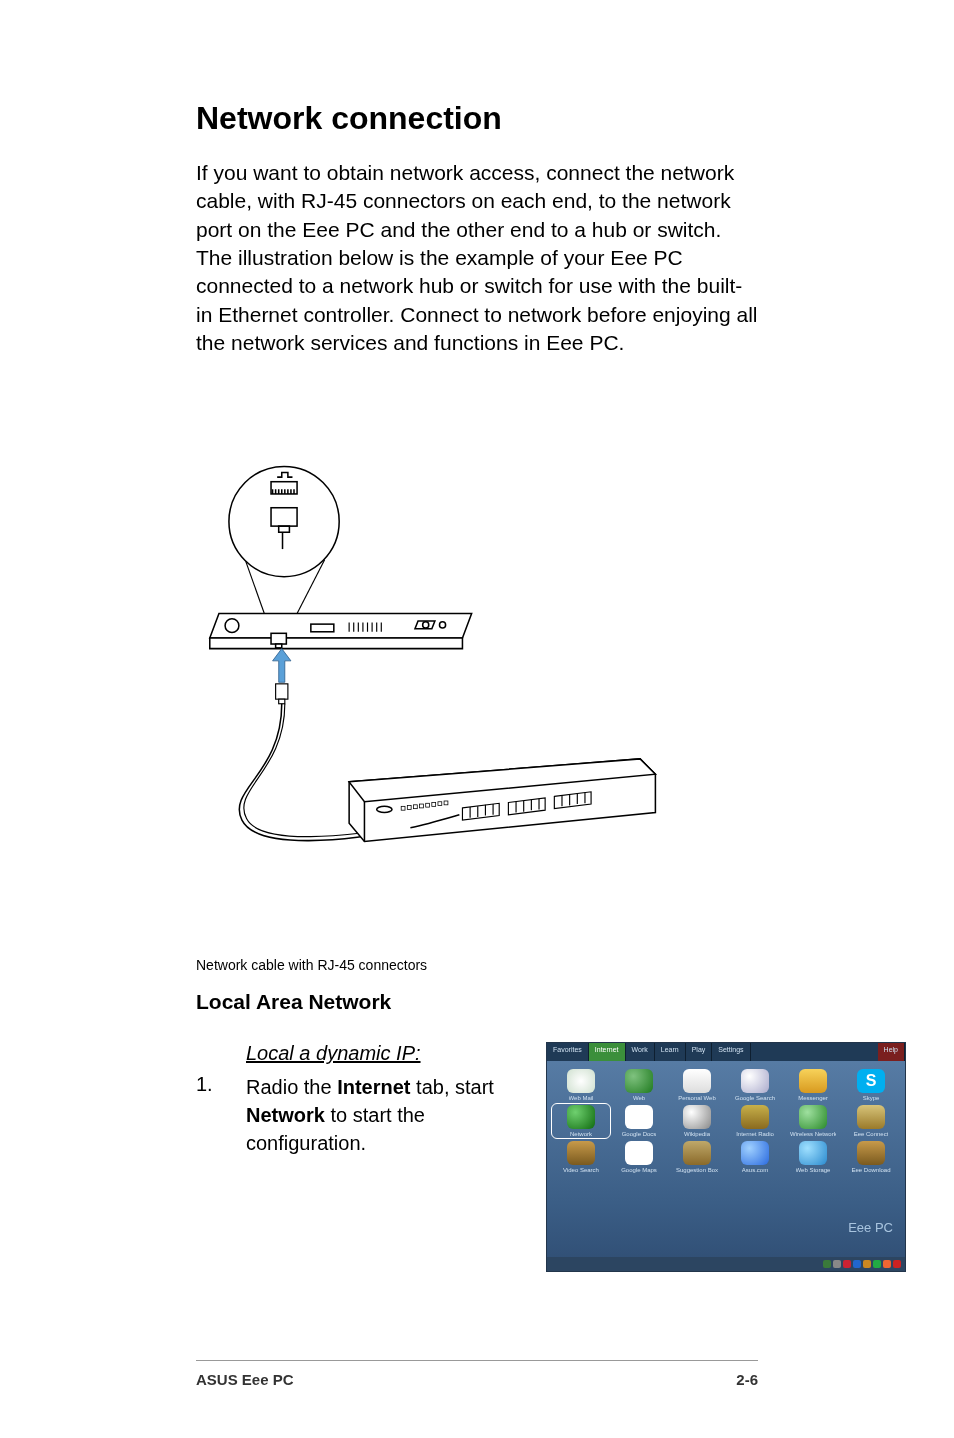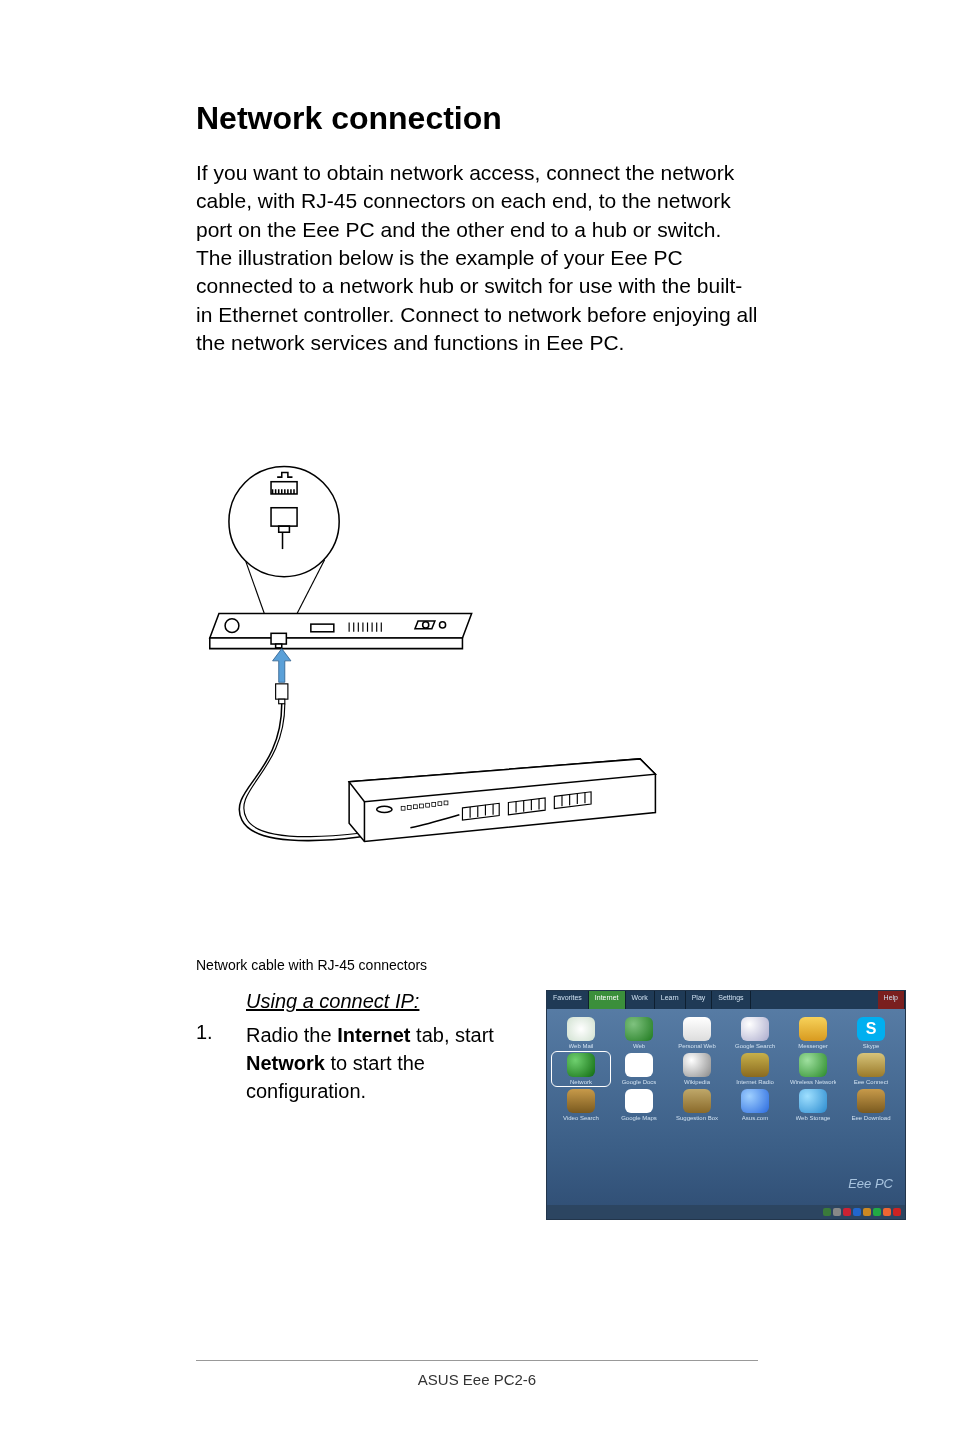--- a/index.html
+++ b/index.html
@@ -22,24 +22,24 @@
   .screenshot-inner { width: 360px; height: 230px; background: linear-gradient(180deg,#5a7fa8 0%,#3b5e86 70%,#2f4d73 100%); border: 1px solid #22354b; position: relative; overflow: hidden; }
   .tab-bar { height: 18px; background: #1f3a56; display: flex; font-size: 7px; color: #cfe0f0; }
   .tab { padding: 3px 6px; border-right: 1px solid #0e1f30; }
   .tab.active { background: #3b8f3b; color: #fff; }
   .tab.help { margin-left: auto; background: #7a1f1f; }
   .icon-grid { padding: 8px 6px; display: grid; grid-template-columns: repeat(7,1fr); gap: 4px 2px; }
   .app-icon { display: flex; flex-direction: column; align-items: center; gap: 2px; }
   .app-icon .gfx { width: 28px; height: 24px; border-radius: 6px; display: flex; align-items: center; justify-content: center; }
   .app-icon .lbl { font-size: 6px; color: #cfe0f0; text-align: center; white-space: nowrap; overflow: hidden; max-width: 46px; }
   .highlight { outline: 1px solid #fff; outline-offset: 1px; border-radius: 4px; }
-  .eee-logo { position: absolute; right: 12px; bottom: 28px; font-style: italic; color: #a8c4df; font-size: 13px; }
+  .eee-logo { position: absolute; right: 12px; bottom: 36px; color: #a8c4df; font-size: 13px; }
   .task-bar { position: absolute; bottom: 0; left: 0; right: 0; height: 14px; background: #2c4561; display:flex; justify-content:flex-end; align-items:center; gap:2px; padding:0 4px;}
   .tray-dot{width:8px;height:8px;border-radius:2px;}
-  .footer { position: absolute; bottom: 50px; left: 110px; right: 110px; border-top: 1px solid #999; padding-top: 10px; display: flex; justify-content: center; font-size: 15px; color: #333; }
+  .footer { position: absolute; bottom: 50px; left: 110px; right: 110px; border-top: 1px solid #999; padding-top: 10px; display: flex; justify-content: space-between; font-size: 15px; color: #333; font-weight: bold; }
   .globe { background: radial-gradient(circle at 30% 30%, #7fc27f, #1f7a1f); }
   .house { background: linear-gradient(#fff,#ddd); }
   .mag { background: radial-gradient(circle at 30% 30%, #fff, #aac); }
   .people { background: linear-gradient(#f7d25a,#d89a1f); }
   .skype { background: #00aff0; color:#fff; font-weight:700; border-radius:8px; }
   .net { background: radial-gradient(circle at 30% 30%, #6fd06f, #0f6a0f); }
   .docs { background: #fff; }
   .wiki { background: radial-gradient(circle at 30% 30%, #fff, #888); }
   .radio { background: linear-gradient(#c7b04a,#8a6a1f); }
   .wifi { background: radial-gradient(circle at 30% 30%, #9fe09f, #2a8a2a); }
@@ -135,24 +135,25 @@
           <path d="M478 448 l0 14 M488 447 l0 14 M498 445 l0 14 M508 444 l0 14"></path>
         </g>
       </g>
 
       <path d="M280 490 C 300 486, 320 480, 344 473" stroke="#000" stroke-width="2" fill="none"></path>
     </svg>
   </div>
 
   <div class="caption">Network cable with RJ-45 connectors</div>
 
+  <div class="subsection">Local Area Network</div>
 
   <div class="step-block">
     <div class="step-text">
-      <div class="step-heading">Using a connect IP:</div>
+      <div class="step-heading">Local a dynamic IP:</div>
       <div class="step-line">
         <span class="step-num">1.</span>
         <span class="step-body">
           <span>Radio the </span><span class="bold">Internet</span><span> tab, start </span><span class="bold">Network</span><span> to start the configuration.</span>
         </span>
       </div>
     </div>
     <div class="screenshot">
       <div class="screenshot-inner">
         <div class="tab-bar" id="tab-bar">

